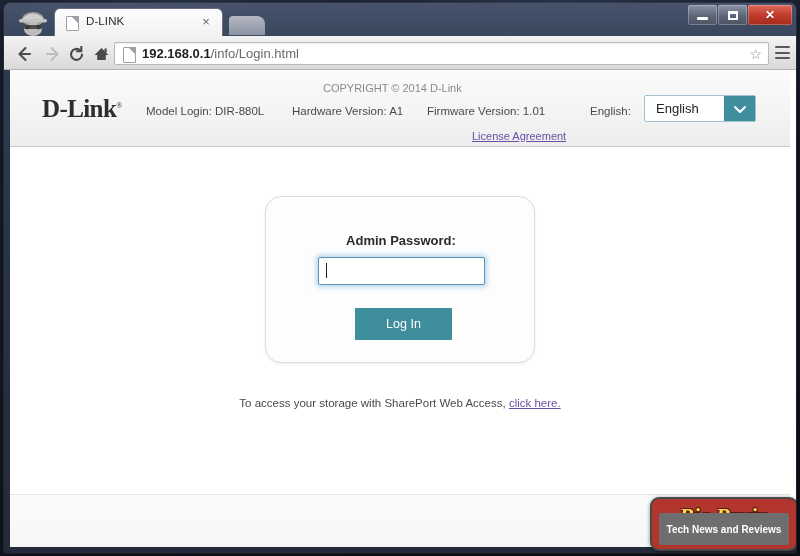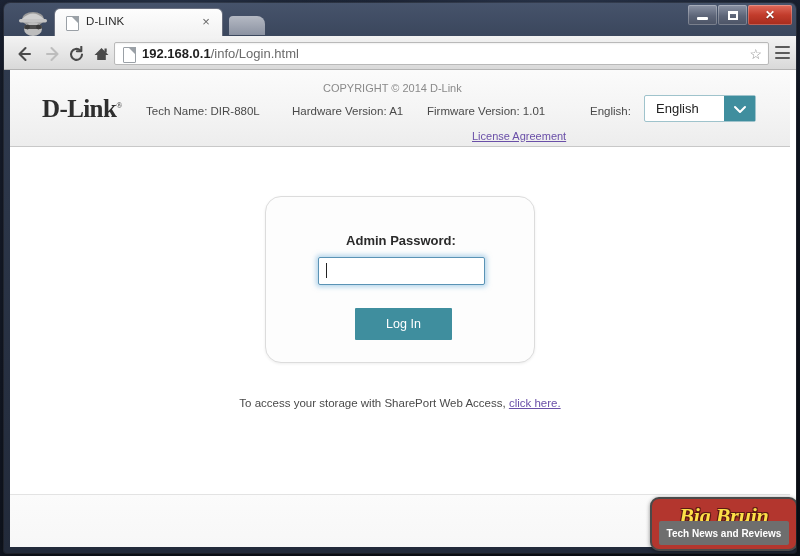--- a/index.html
+++ b/index.html
@@ -433,21 +433,21 @@
     letter-spacing: -0.2px;
     text-shadow:
       -1px -1px 0 #5a1a14, 1px -1px 0 #5a1a14,
       -1px  1px 0 #5a1a14, 1px  1px 0 #5a1a14,
        0 2px 2px rgba(0,0,0,0.5);
     white-space: nowrap;
   }
   .bb-bar {
     position: absolute;
     left: 7px; bottom: 4px;
-    width: 130px; height: 24px;
+    width: 130px; height: 32px;
     background: #6e6e6e;
     border-radius: 2px;
     display: flex;
     align-items: center;
     justify-content: center;
   }
   .bb-sub {
     font-family: "Liberation Sans", sans-serif;
     font-size: 10px;
     font-weight: bold;
@@ -536,21 +536,21 @@
         <i></i>
         <i></i>
     </div>
   </div>
 
   <div class="viewport">
 
     <div class="dl-header">
       <div class="dl-logo"><span>D-Link</span><span class="reg">®</span></div>
 
-      <div class="dl-meta dl-model">Tech Name: DIR-880L</div>
+      <div class="dl-meta dl-model">Model Login: DIR-880L</div>
       <div class="dl-meta dl-hw">Hardware Version: A1</div>
       <div class="dl-meta dl-fw">Firmware Version: 1.01</div>
 
       <div class="dl-lang-label">English:</div>
 
       <div class="dl-lang-select">
         <span class="dl-lang-value">English</span>
         <span class="dl-lang-arrow">
           <svg width="14" height="10" viewBox="0 0 14 10">
             <path d="M2 3 L7 8 L12 3" stroke="#ffffff" stroke-width="2" fill="none" stroke-linecap="round" stroke-linejoin="round"></path>

